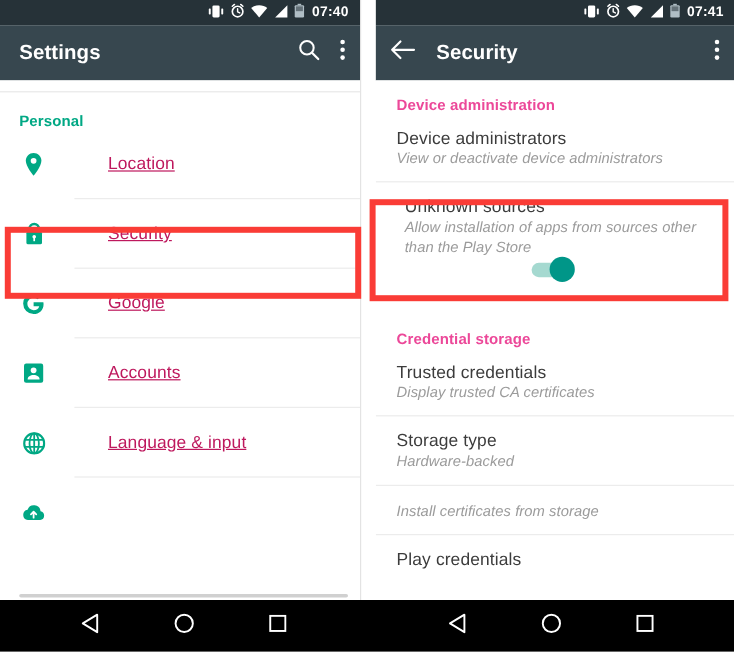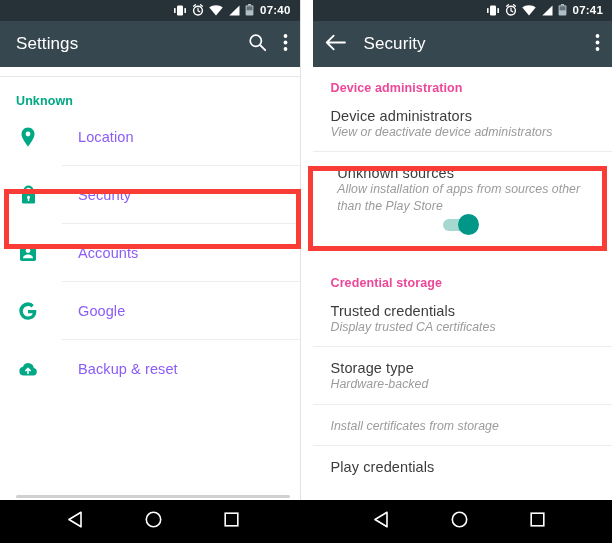--- a/index.html
+++ b/index.html
@@ -70,21 +70,21 @@
     background: #37474f;
     display: flex;
     align-items: center;
     box-sizing: border-box;
     padding: 0 12px 0 16px;
   }
   .appbar.right { padding-left: 12px; }
   .appbar-title {
     color: #ffffff;
     font-size: 17px;
-    font-weight: normal;
+    font-weight: bold;
     flex: 1;
     letter-spacing: .1px;
   }
   .appbar .back-ico { margin-right: 18px; display: block; }
   .appbar-title.with-back { margin-left: 0; }
   .appbar-actions { display: flex; align-items: center; gap: 16px; }
   .ab-ico { display: block; cursor: default; }
 
   
   .content {
@@ -122,24 +122,25 @@
   }
   .lrow .ico-wrap {
     width: 24px;
     height: 24px;
     display: flex;
     align-items: center;
     justify-content: center;
     flex: 0 0 24px;
   }
   .lrow .label {
-    margin-left: 38px;
+    margin-left: 50px;
     font-size: 14.5px;
-    color: #8b5cf6;
+    color: #be185d;
     letter-spacing: .1px;
+    text-decoration: underline;
   }
   .lrow .divider {
     position: absolute;
     left: 62px; right: 0; bottom: 0;
     height: 1px;
     background: #ececec;
   }
 
   
   .rrow {
@@ -300,21 +301,21 @@
                 <circle cx="2.5" cy="9.5" r="1.9" fill="#ffffff"></circle>
                 <circle cx="2.5" cy="16" r="1.9" fill="#ffffff"></circle>
               </svg>
           </span>
         </div>
       </div>
 
       <div class="content">
         <div class="top-rule"></div>
 
-        <div class="section-header">Unknown</div>
+        <div class="section-header">Personal</div>
 
         <div class="lrow">
           <span class="ico-wrap">
             <svg width="16" height="20" viewBox="0 0 16 20">
                 <path d="M8 0.5C4.4.5 1.5 3.4 1.5 7c0 4.9 6.5 12.5 6.5 12.5S14.5 11.9 14.5 7c0-3.6-2.9-6.5-6.5-6.5z" fill="#00a884"></path>
                 <circle cx="8" cy="7" r="2.4" fill="#ffffff"></circle>
               </svg>
           </span>
           <span class="label">Location</span>
           <span class="divider"></span>
@@ -328,49 +329,59 @@
                 <circle cx="8.5" cy="12.3" r="1.5" fill="#ffffff"></circle>
                 <rect x="7.8" y="12.6" width="1.4" height="3.4" fill="#ffffff"></rect>
               </svg>
           </span>
           <span class="label">Security</span>
           <span class="divider"></span>
         </div>
 
         <div class="lrow">
           <span class="ico-wrap">
+            <svg width="20" height="20" viewBox="0 0 20 20">
+                <path d="M10 1.3a8.7 8.7 0 100 17.4c4.6 0 8.3-3.2 8.3-8.2 0-.6-.06-1.1-.16-1.6H10v3.3h4.7c-.45 2.1-2.3 3.3-4.7 3.3a5.2 5.2 0 110-10.4c1.3 0 2.5.5 3.4 1.3l2.5-2.5A8.65 8.65 0 0010 1.3z" fill="#00a884"></path>
+              </svg>
+          </span>
+          <span class="label">Google</span>
+          <span class="divider"></span>
+        </div>
+
+        <div class="lrow">
+          <span class="ico-wrap">
             <svg width="18" height="18" viewBox="0 0 18 18">
                 <rect x="1" y="1" width="16" height="16" rx="1.8" fill="#00a884"></rect>
                 <circle cx="9" cy="6.6" r="2.4" fill="#ffffff"></circle>
                 <path d="M4 14.2c0-2.4 2.3-3.7 5-3.7s5 1.3 5 3.7z" fill="#ffffff"></path>
               </svg>
           </span>
           <span class="label">Accounts</span>
           <span class="divider"></span>
         </div>
 
         <div class="lrow">
           <span class="ico-wrap">
-            <svg width="20" height="20" viewBox="0 0 20 20">
-                <path d="M10 1.3a8.7 8.7 0 100 17.4c4.6 0 8.3-3.2 8.3-8.2 0-.6-.06-1.1-.16-1.6H10v3.3h4.7c-.45 2.1-2.3 3.3-4.7 3.3a5.2 5.2 0 110-10.4c1.3 0 2.5.5 3.4 1.3l2.5-2.5A8.65 8.65 0 0010 1.3z" fill="#00a884"></path>
-              </svg>
-          </span>
-          <span class="label">Google</span>
+            <svg width="19" height="19" viewBox="0 0 19 19">
+                <circle cx="9.5" cy="9.5" r="8.3" fill="none" stroke="#00a884" stroke-width="1.8"></circle>
+                <ellipse cx="9.5" cy="9.5" rx="3.9" ry="8.3" fill="none" stroke="#00a884" stroke-width="1.5"></ellipse>
+                <path d="M1.6 6.6h15.8M1.6 12.4h15.8M9.5 1.2v16.6" stroke="#00a884" stroke-width="1.5"></path>
+              </svg>
+          </span>
+          <span class="label">Language &amp; input</span>
           <span class="divider"></span>
         </div>
-
 
         <div class="lrow">
           <span class="ico-wrap">
             <svg width="20" height="15" viewBox="0 0 20 15">
                 <path d="M15.8 6.1A5.6 5.6 0 005 4.7 4.4 4.4 0 005.2 13.4h10.3a3.7 3.7 0 00.3-7.3z" fill="#00a884"></path>
                 <path d="M10 11.4V6.9M7.8 8.6L10 6.4l2.2 2.2" stroke="#ffffff" stroke-width="1.5" fill="none" stroke-linecap="round" stroke-linejoin="round"></path>
               </svg>
           </span>
-          <span class="label">Backup &amp; reset</span>
         </div>
 
         <div class="scroll-hint"></div>
       </div>
     </div>
 
     <div class="pane right">
 
       <div class="statusbar">
         <div class="sb-icons">

